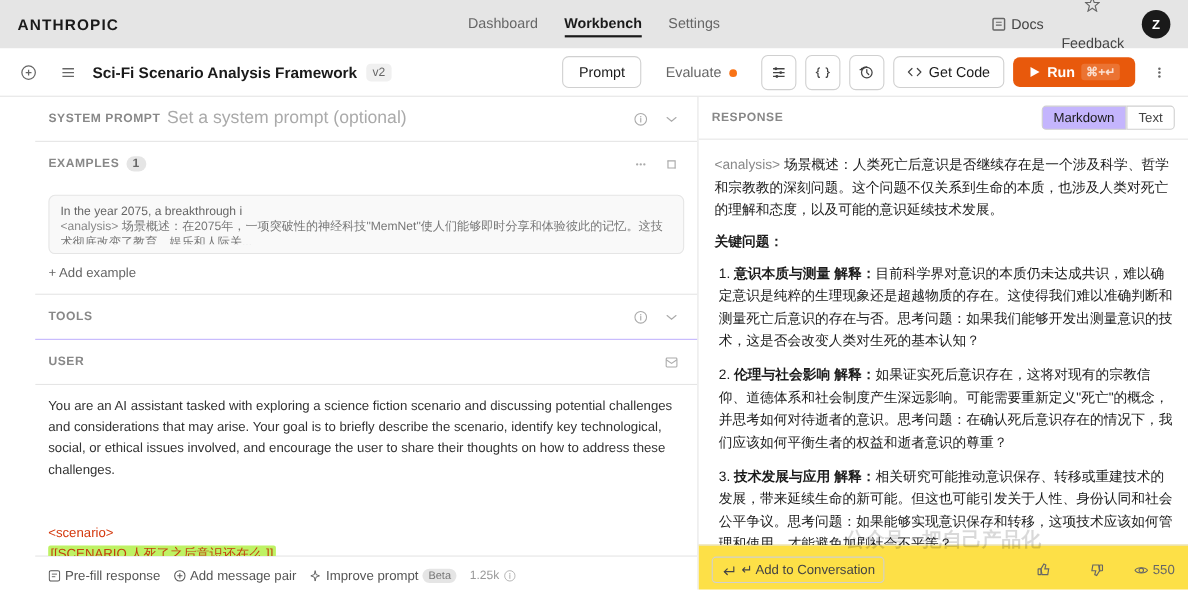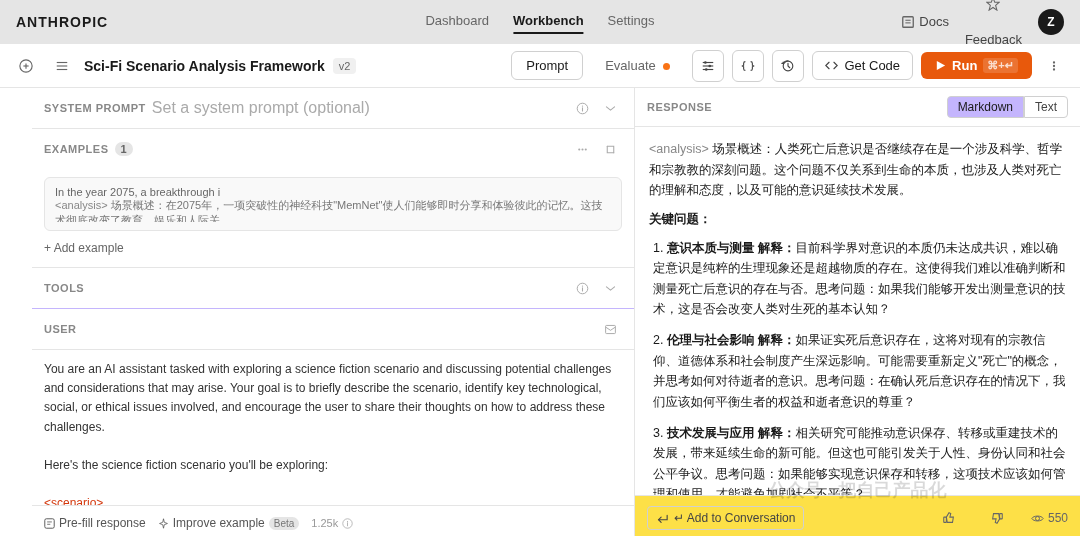--- a/index.html
+++ b/index.html
@@ -287,21 +287,20 @@
             <svg width="13" height="13" viewBox="0 0 16 16" fill="none">
                 <rect x="2" y="3" width="12" height="10" rx="1" stroke="#aaa" stroke-width="1.2"></rect>
                 <polyline points="2,5 8,9 14,5" stroke="#aaa" stroke-width="1.2" fill="none"></polyline>
               </svg>
           </button>
         </div>
       </div>
       <div class="user-content">
         <p>You are an AI assistant tasked with exploring a science fiction scenario and discussing potential challenges and considerations that may arise. Your goal is to briefly describe the scenario, identify key technological, social, or ethical issues involved, and encourage the user to share their thoughts on how to address these challenges.</p>
         <br>
-        <p>Here's the science fiction scenario you'll be exploring:</p>
         <br>
         <p>
           <span class="scenario-tag">&lt;scenario&gt;</span><br>
           <span class="scenario-highlight"><span>[[SCENARIO</span><span> 人死了之后意识还在么 </span><span>]]</span></span><br>
           
         </p>
         <br>
         
       </div>
     </div>
@@ -310,23 +309,31 @@
       <button class="bottom-btn">
         <svg width="11" height="11" viewBox="0 0 14 14" fill="none">
             <rect x="1" y="1" width="12" height="12" rx="2" stroke="#555" stroke-width="1.2"></rect>
             <line x1="4" y1="5" x2="10" y2="5" stroke="#555" stroke-width="1"></line>
             <line x1="4" y1="8" x2="8" y2="8" stroke="#555" stroke-width="1"></line>
           </svg>
         <span>Pre-fill response</span>
       </button>
       <button class="bottom-btn">
         <svg width="11" height="11" viewBox="0 0 14 14" fill="none">
+            <circle cx="7" cy="7" r="6" stroke="#555" stroke-width="1.2"></circle>
+            <line x1="7" y1="4" x2="7" y2="10" stroke="#555" stroke-width="1.2"></line>
+            <line x1="4" y1="7" x2="10" y2="7" stroke="#555" stroke-width="1.2"></line>
+          </svg>
+        <span>Add message pair</span>
+      </button>
+      <button class="bottom-btn">
+        <svg width="11" height="11" viewBox="0 0 14 14" fill="none">
             <path d="M7 1L8 5.5L12 7L8 8.5L7 13L6 8.5L2 7L6 5.5Z" stroke="#555" stroke-width="1" fill="none"></path>
           </svg>
-        <span>Improve example</span>
+        <span>Improve prompt</span>
         <span class="beta-badge">Beta</span>
       </button>
       <div class="token-count">
         <span>1.25k</span>
         <svg width="11" height="11" viewBox="0 0 14 14" fill="none">
             <circle cx="7" cy="7" r="6" stroke="#aaa" stroke-width="1"></circle>
             <line x1="7" y1="6" x2="7" y2="10" stroke="#aaa" stroke-width="1.1" stroke-linecap="round"></line>
             <circle cx="7" cy="4.5" r="0.7" fill="#aaa"></circle>
           </svg>
       </div>

